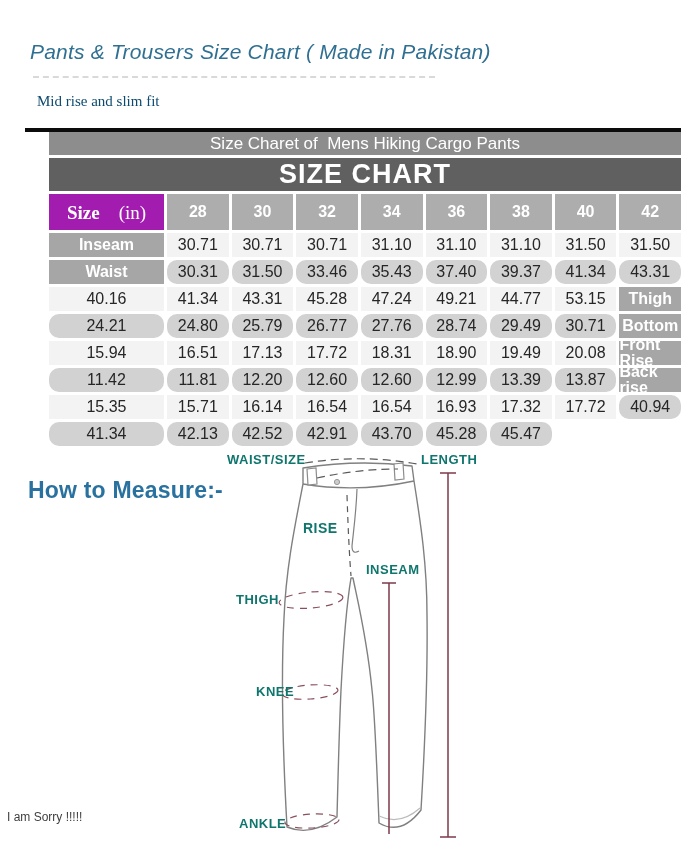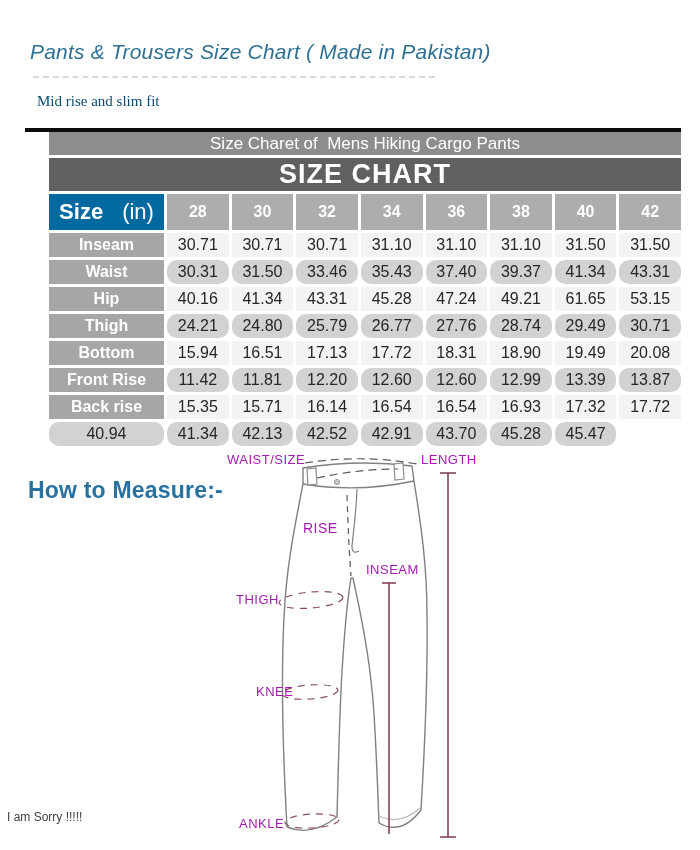--- a/index.html
+++ b/index.html
@@ -27,37 +27,37 @@
   .black-bar{height:4px;background:#0c0c0c;}
   .grid{
     display:grid;
     grid-template-columns:115px repeat(8,1fr);
     grid-template-rows:23px 33px 36px repeat(8,24px);
     gap:3px;background:#ffffff;margin-top:0;padding-left:24px;
   }
   .cell{display:flex;align-items:center;justify-content:center;line-height:1;}
   .caption{grid-column:1/-1;background:#8d8d8d;color:#fff;font-size:17px;white-space:pre;}
   .big-header{grid-column:1/-1;background:#606060;color:#fff;font-size:27px;font-weight:700;letter-spacing:1px;}
-  .corner{background:#0369a1;color:#fff;font-size:22px;}
+  .corner{background:#a21caf;color:#fff;font-size:19px;font-family:Liberation Serif, serif;}
   .corner .b{font-weight:700;}
   .corner .u{margin-left:19px;font-weight:400;}
   .size-head{background:#adadad;color:#fff;font-weight:700;font-size:16px;}
   .row-label{background:#a6a6a6;color:#fff;font-weight:700;font-size:16px;}
   .data{font-size:16px;color:#262626;}
   .plain{background:#f3f3f3;}
   .shade{background:#d2d2d2;border-radius:10px;}
   
   .how-to{
     position:absolute;left:28px;top:477px;
     font-size:23px;font-weight:700;color:#29719f;letter-spacing:.2px;
   }
   
   .diagram-svg{position:absolute;left:225px;top:448px;}
   .dlabel{
-    position:absolute;font-size:13px;font-weight:400;color:#a21caf;
+    position:absolute;font-size:13px;font-weight:700;color:#0f766e;
     letter-spacing:.5px;white-space:nowrap;
   }
   .lbl-waist{left:227px;top:452px;}
   .lbl-length{left:421px;top:452px;}
   .lbl-rise{left:303px;top:520px;font-size:14px;}
   .lbl-inseam{left:366px;top:562px;}
   .lbl-thigh{left:236px;top:592px;}
   .lbl-knee{left:241px;top:684px;padding-left:15px;}
   .lbl-ankle{left:239px;top:816px;}
   .sorry{position:absolute;left:7px;top:810px;font-size:12px;color:#3f3f3f;}
@@ -98,28 +98,27 @@
       <div class="cell data plain">31.50</div>
       <div class="cell row-label">Waist</div>
       <div class="cell data shade">30.31</div>
       <div class="cell data shade">31.50</div>
       <div class="cell data shade">33.46</div>
       <div class="cell data shade">35.43</div>
       <div class="cell data shade">37.40</div>
       <div class="cell data shade">39.37</div>
       <div class="cell data shade">41.34</div>
       <div class="cell data shade">43.31</div>
-      <div class="cell row-label">Hip</div>
       <div class="cell data plain">40.16</div>
       <div class="cell data plain">41.34</div>
       <div class="cell data plain">43.31</div>
       <div class="cell data plain">45.28</div>
       <div class="cell data plain">47.24</div>
       <div class="cell data plain">49.21</div>
-      <div class="cell data plain">61.65</div>
+      <div class="cell data plain">44.77</div>
       <div class="cell data plain">53.15</div>
       <div class="cell row-label">Thigh</div>
       <div class="cell data shade">24.21</div>
       <div class="cell data shade">24.80</div>
       <div class="cell data shade">25.79</div>
       <div class="cell data shade">26.77</div>
       <div class="cell data shade">27.76</div>
       <div class="cell data shade">28.74</div>
       <div class="cell data shade">29.49</div>
       <div class="cell data shade">30.71</div>

